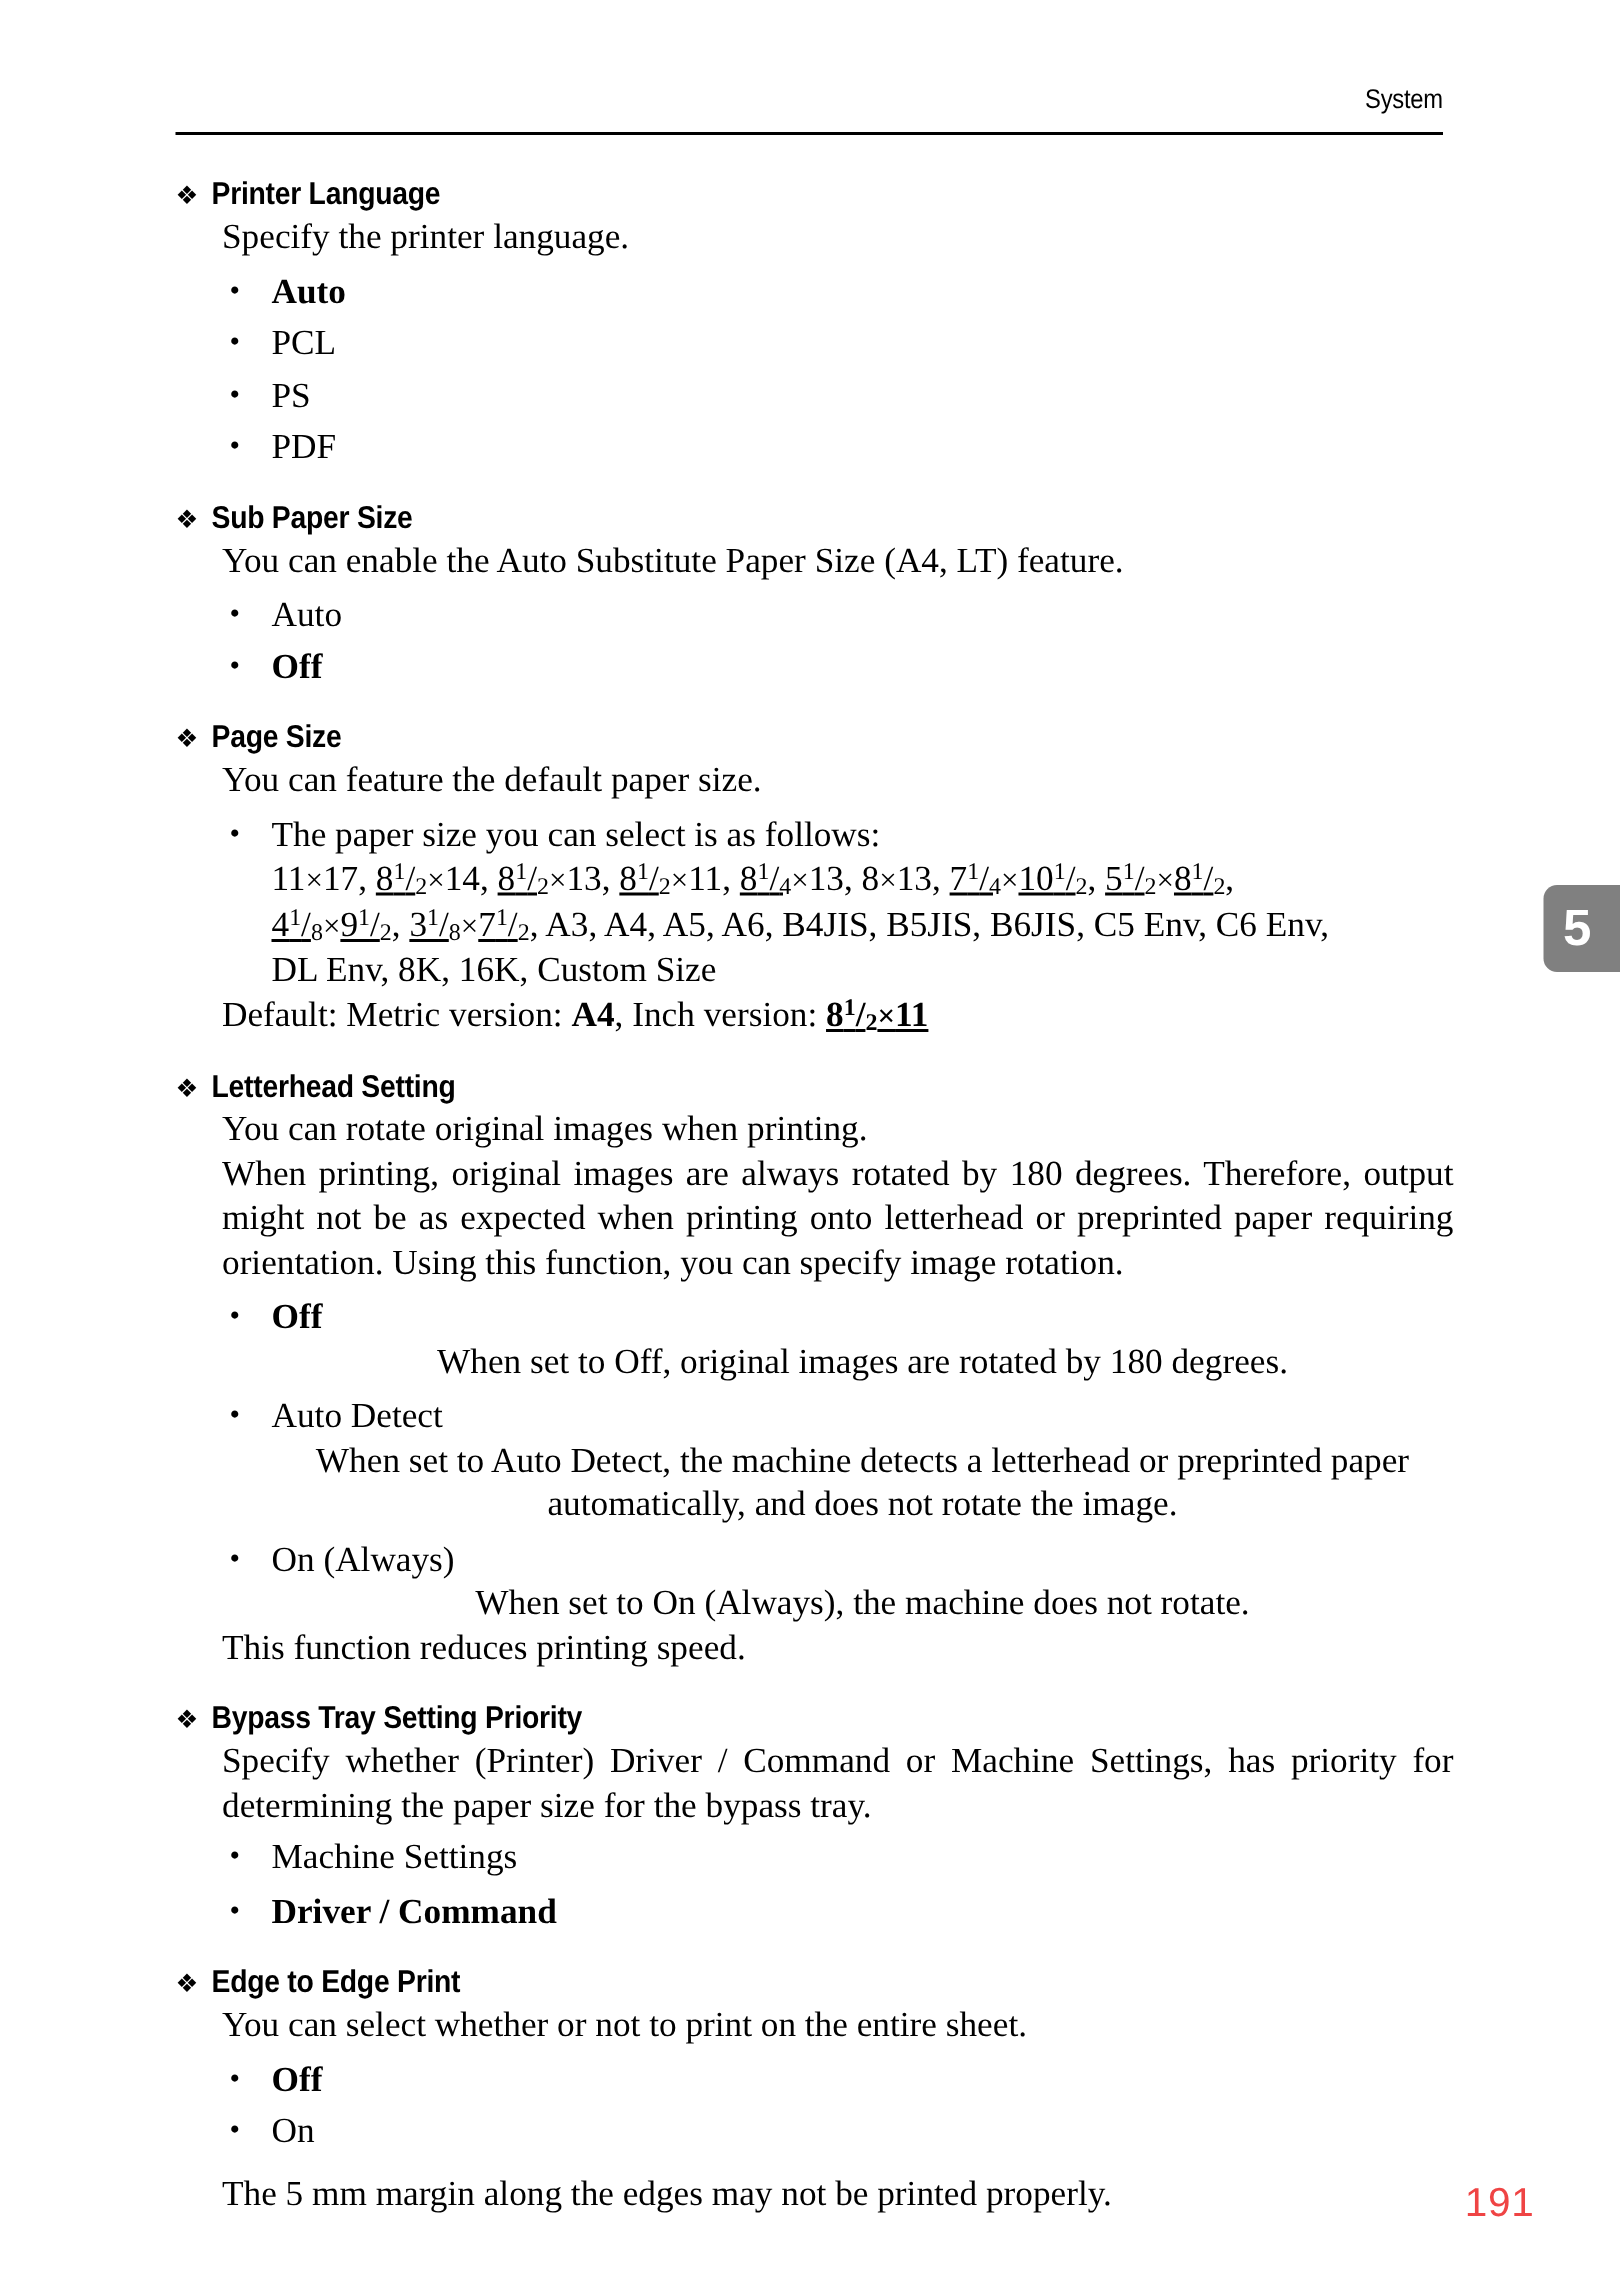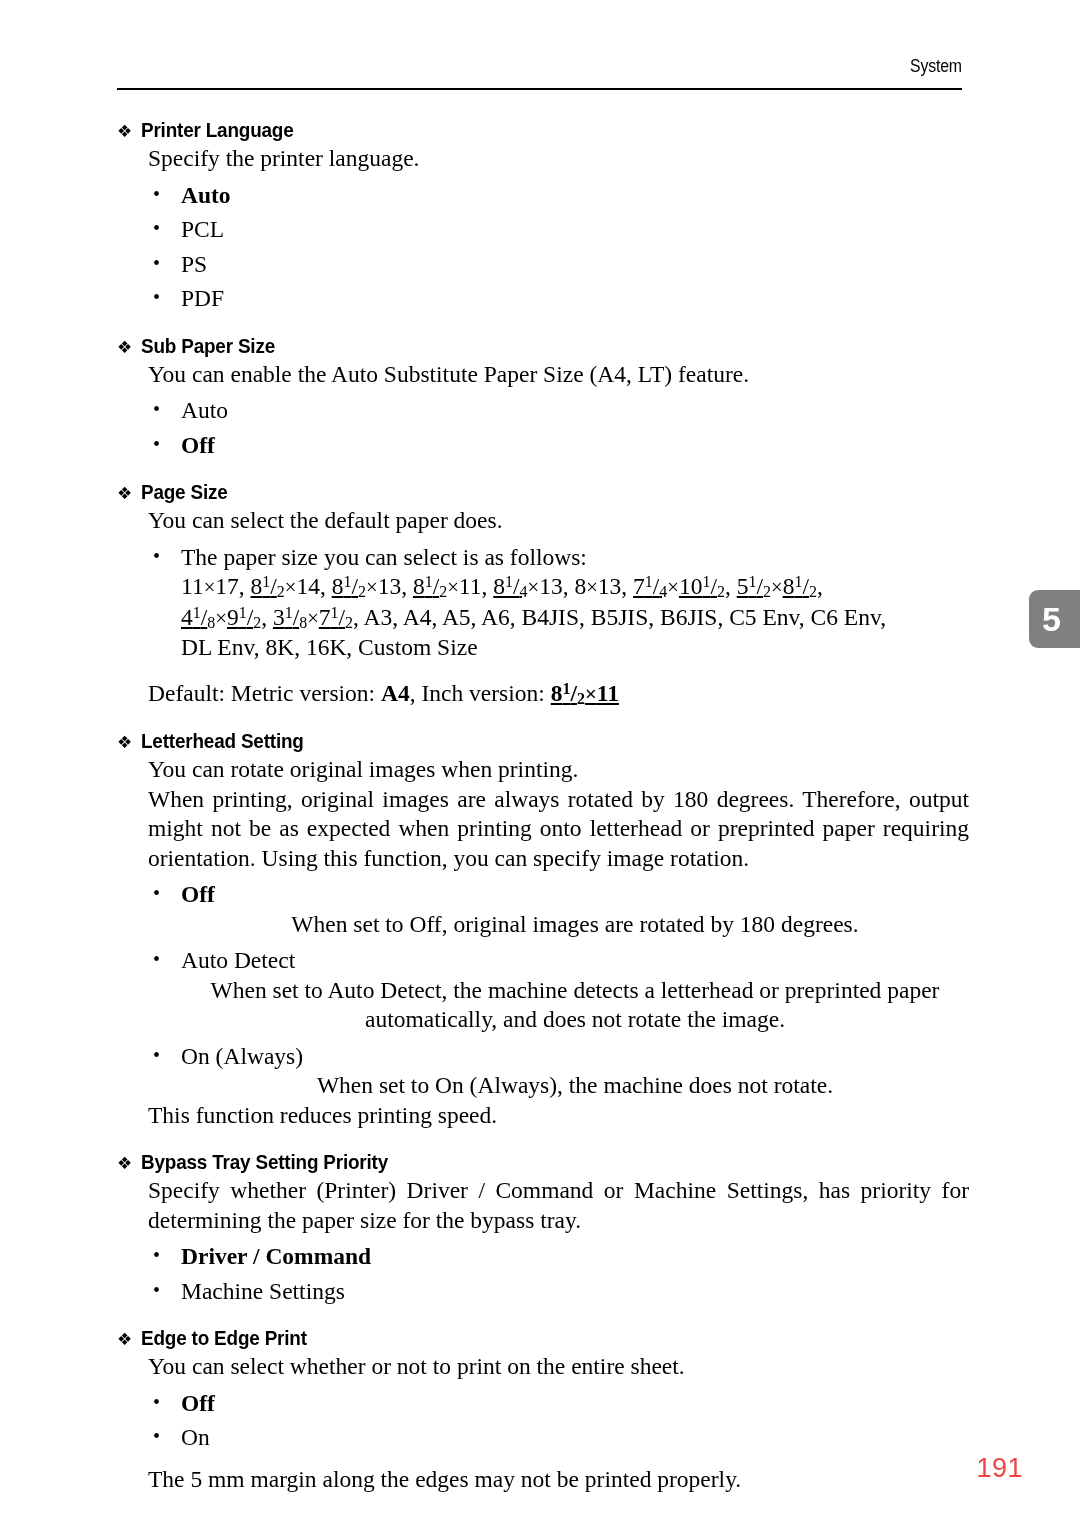--- a/index.html
+++ b/index.html
@@ -234,21 +234,21 @@
           <span class="opt-label bold">Off</span>
         </li>
       </ul>
     </div>
 
     <div class="section">
       <div class="section-head">
         <span class="diamond-icon">❖</span>
         <span class="section-title">Page Size</span>
       </div>
-      <p class="para">You can select the default paper does.</p>
+      <p class="para">You can feature the default paper size.</p>
       <ul class="opt-list">
         <li class="opt-item">
           <span class="opt-label">The paper size you can select is as follows:</span>
           <div class="size-block">
             <div class="size-line">
               11<span class="times">×</span>17,
               <span class="frac">8<sup>1</sup>/<sub>2</sub></span><span class="times">×</span>14,
               <span class="frac">8<sup>1</sup>/<sub>2</sub></span><span class="times">×</span>13,
               <span class="frac">8<sup>1</sup>/<sub>2</sub></span><span class="times">×</span>11,
               <span class="frac">8<sup>1</sup>/<sub>4</sub></span><span class="times">×</span>13,
@@ -260,21 +260,21 @@
               <span class="frac">4<sup>1</sup>/<sub>8</sub></span><span class="times">×</span><span class="frac">9<sup>1</sup>/<sub>2</sub></span>,
               <span class="frac">3<sup>1</sup>/<sub>8</sub></span><span class="times">×</span><span class="frac">7<sup>1</sup>/<sub>2</sub></span>,
               A3, A4, A5, A6, B4JIS, B5JIS, B6JIS, C5 Env, C6 Env,
             </div>
             <div class="size-line">
               DL Env, 8K, 16K, Custom Size
             </div>
           </div>
         </li>
       </ul>
-      <p class="para" style="margin-top:16px;"><span>Default: Metric version: </span><b class="inline-bold">A4</b><span>, Inch version: </span><b class="inline-bold frac">8<sup>1</sup>/<sub>2</sub><span class="times">×</span>11</b></p>
+      <p class="para" style="margin-top:0px;"><span>Default: Metric version: </span><b class="inline-bold">A4</b><span>, Inch version: </span><b class="inline-bold frac">8<sup>1</sup>/<sub>2</sub><span class="times">×</span>11</b></p>
     </div>
 
     <div class="section">
       <div class="section-head">
         <span class="diamond-icon">❖</span>
         <span class="section-title">Letterhead Setting</span>
       </div>
       <p class="para">You can rotate original images when printing.</p>
       <p class="para justify">When printing, original images are always rotated by 180 degrees. Therefore, output might not be as expected when printing onto letterhead or preprinted paper requiring orientation. Using this function, you can specify image rotation.</p>
       <ul class="opt-list">
@@ -294,26 +294,26 @@
       <p class="para" style="margin-top:0px;">This function reduces printing speed.</p>
     </div>
 
     <div class="section">
       <div class="section-head">
         <span class="diamond-icon">❖</span>
         <span class="section-title">Bypass Tray Setting Priority</span>
       </div>
       <p class="para justify">Specify whether (Printer) Driver / Command or Machine Settings, has priority for determining the paper size for the bypass tray.</p>
       <ul class="opt-list">
+        <li class="opt-item tight">
+          <span class="opt-label">Machine Settings</span>
+        </li>
         <li class="opt-item">
           <span class="opt-label bold">Driver / Command</span>
         </li>
-        <li class="opt-item tight">
-          <span class="opt-label">Machine Settings</span>
-        </li>
       </ul>
     </div>
 
     <div class="section">
       <div class="section-head">
         <span class="diamond-icon">❖</span>
         <span class="section-title">Edge to Edge Print</span>
       </div>
       <p class="para">You can select whether or not to print on the entire sheet.</p>
       <ul class="opt-list">

